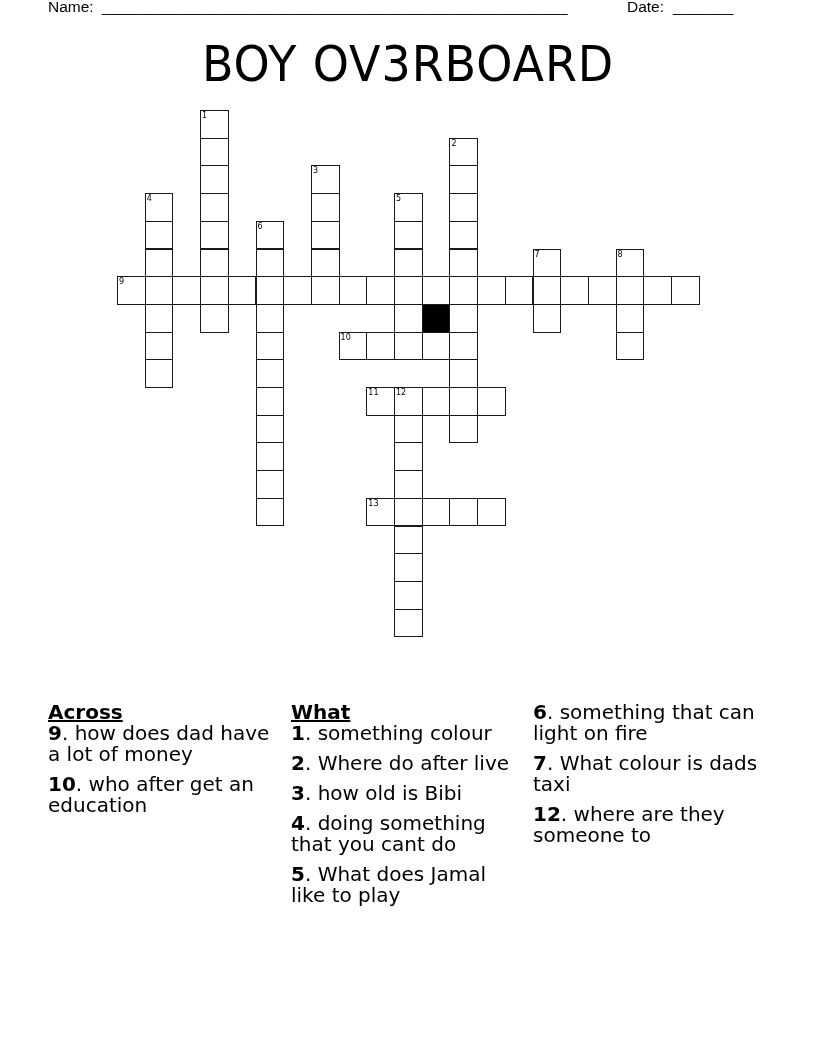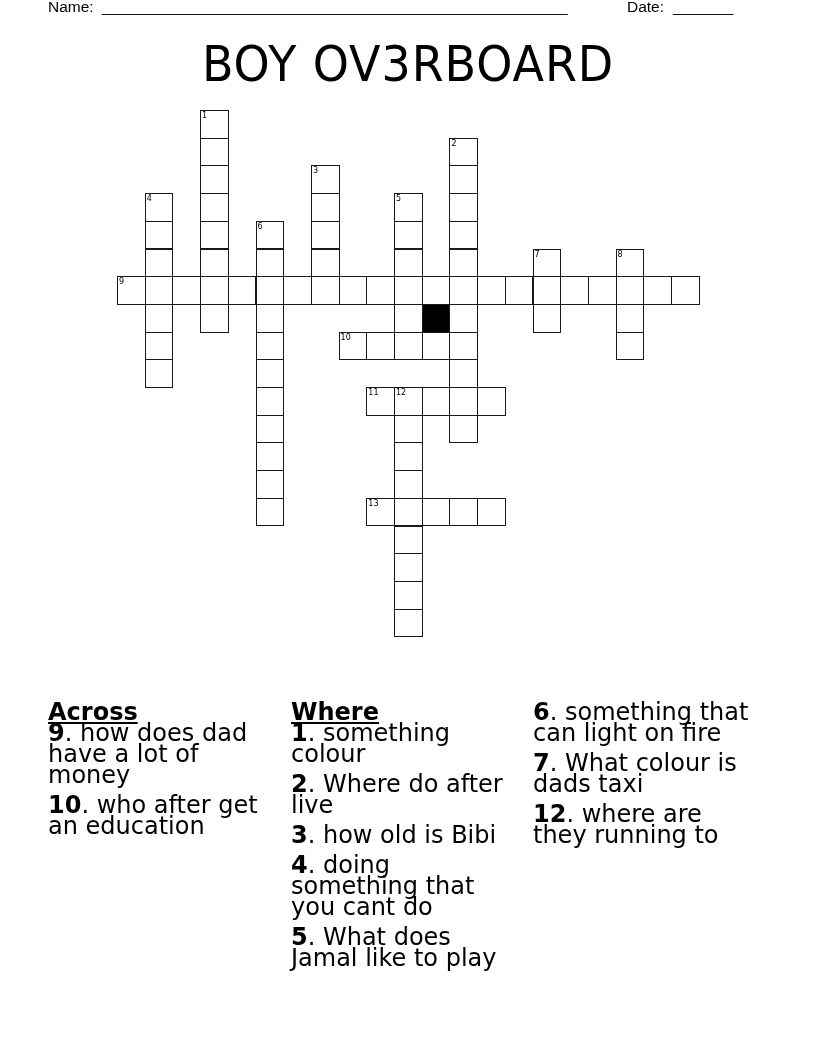--- a/index.html
+++ b/index.html
@@ -24,21 +24,21 @@
     width: 28.7px; height: 28.7px;
     border: 1.5px solid #1a1a1a; background: #fff;
   }
   .cell.black { background: #000; }
   .cell .num {
     position: absolute; left: 1px; top: 0px;
     font-family: "DejaVu Sans", sans-serif; font-size: 8px; line-height: 9px; color: #000;
   }
   .clues {
     position: absolute; top: 702px;
-    font-family: "DejaVu Sans", sans-serif; font-size: 24px; line-height: 21px; color: #000;
+    font-family: "DejaVu Sans", sans-serif; font-size: 20px; line-height: 21px; color: #000;
   }
   .clues .heading { font-weight: bold; text-decoration: underline; margin-bottom: 0px; display: block; }
   .clues .clue { margin-bottom: 9px; }
   .clues .clue .n { font-weight: bold; }
   .col-across { left: 48px; width: 230px; }
   .col-down { left: 291px; width: 230px; }
   .col-down2 { left: 533px; width: 230px; }
 </style>
 </head>
 <body>
@@ -169,25 +169,25 @@
     <div class="cell black" style="left: 421.7px; top: 303.9px;"></div>
   </div>
 
 <div class="clues col-across">
   <span class="heading">Across</span>
   <div class="clue"><span class="n">9</span>. <span>how does dad have a lot of money</span></div>
   <div class="clue"><span class="n">10</span>. <span>who after get an education</span></div>
 </div>
 
 <div class="clues col-down">
-  <span class="heading">Where</span>
+  <span class="heading">What</span>
   <div class="clue"><span class="n">1</span>. <span>something colour</span></div>
   <div class="clue"><span class="n">2</span>. <span>Where do after live</span></div>
   <div class="clue"><span class="n">3</span>. <span>how old is Bibi</span></div>
   <div class="clue"><span class="n">4</span>. <span>doing something that you cant do</span></div>
   <div class="clue"><span class="n">5</span>. <span>What does Jamal like to play</span></div>
 </div>
 
 <div class="clues col-down2" style="top:702px;">
   <div class="clue"><span class="n">6</span>. <span>something that can light on fire</span></div>
   <div class="clue"><span class="n">7</span>. <span>What colour is dads taxi</span></div>
-  <div class="clue"><span class="n">12</span>. <span>where are they running to</span></div>
+  <div class="clue"><span class="n">12</span>. <span>where are they someone to</span></div>
 </div>
 
 </body></html>

